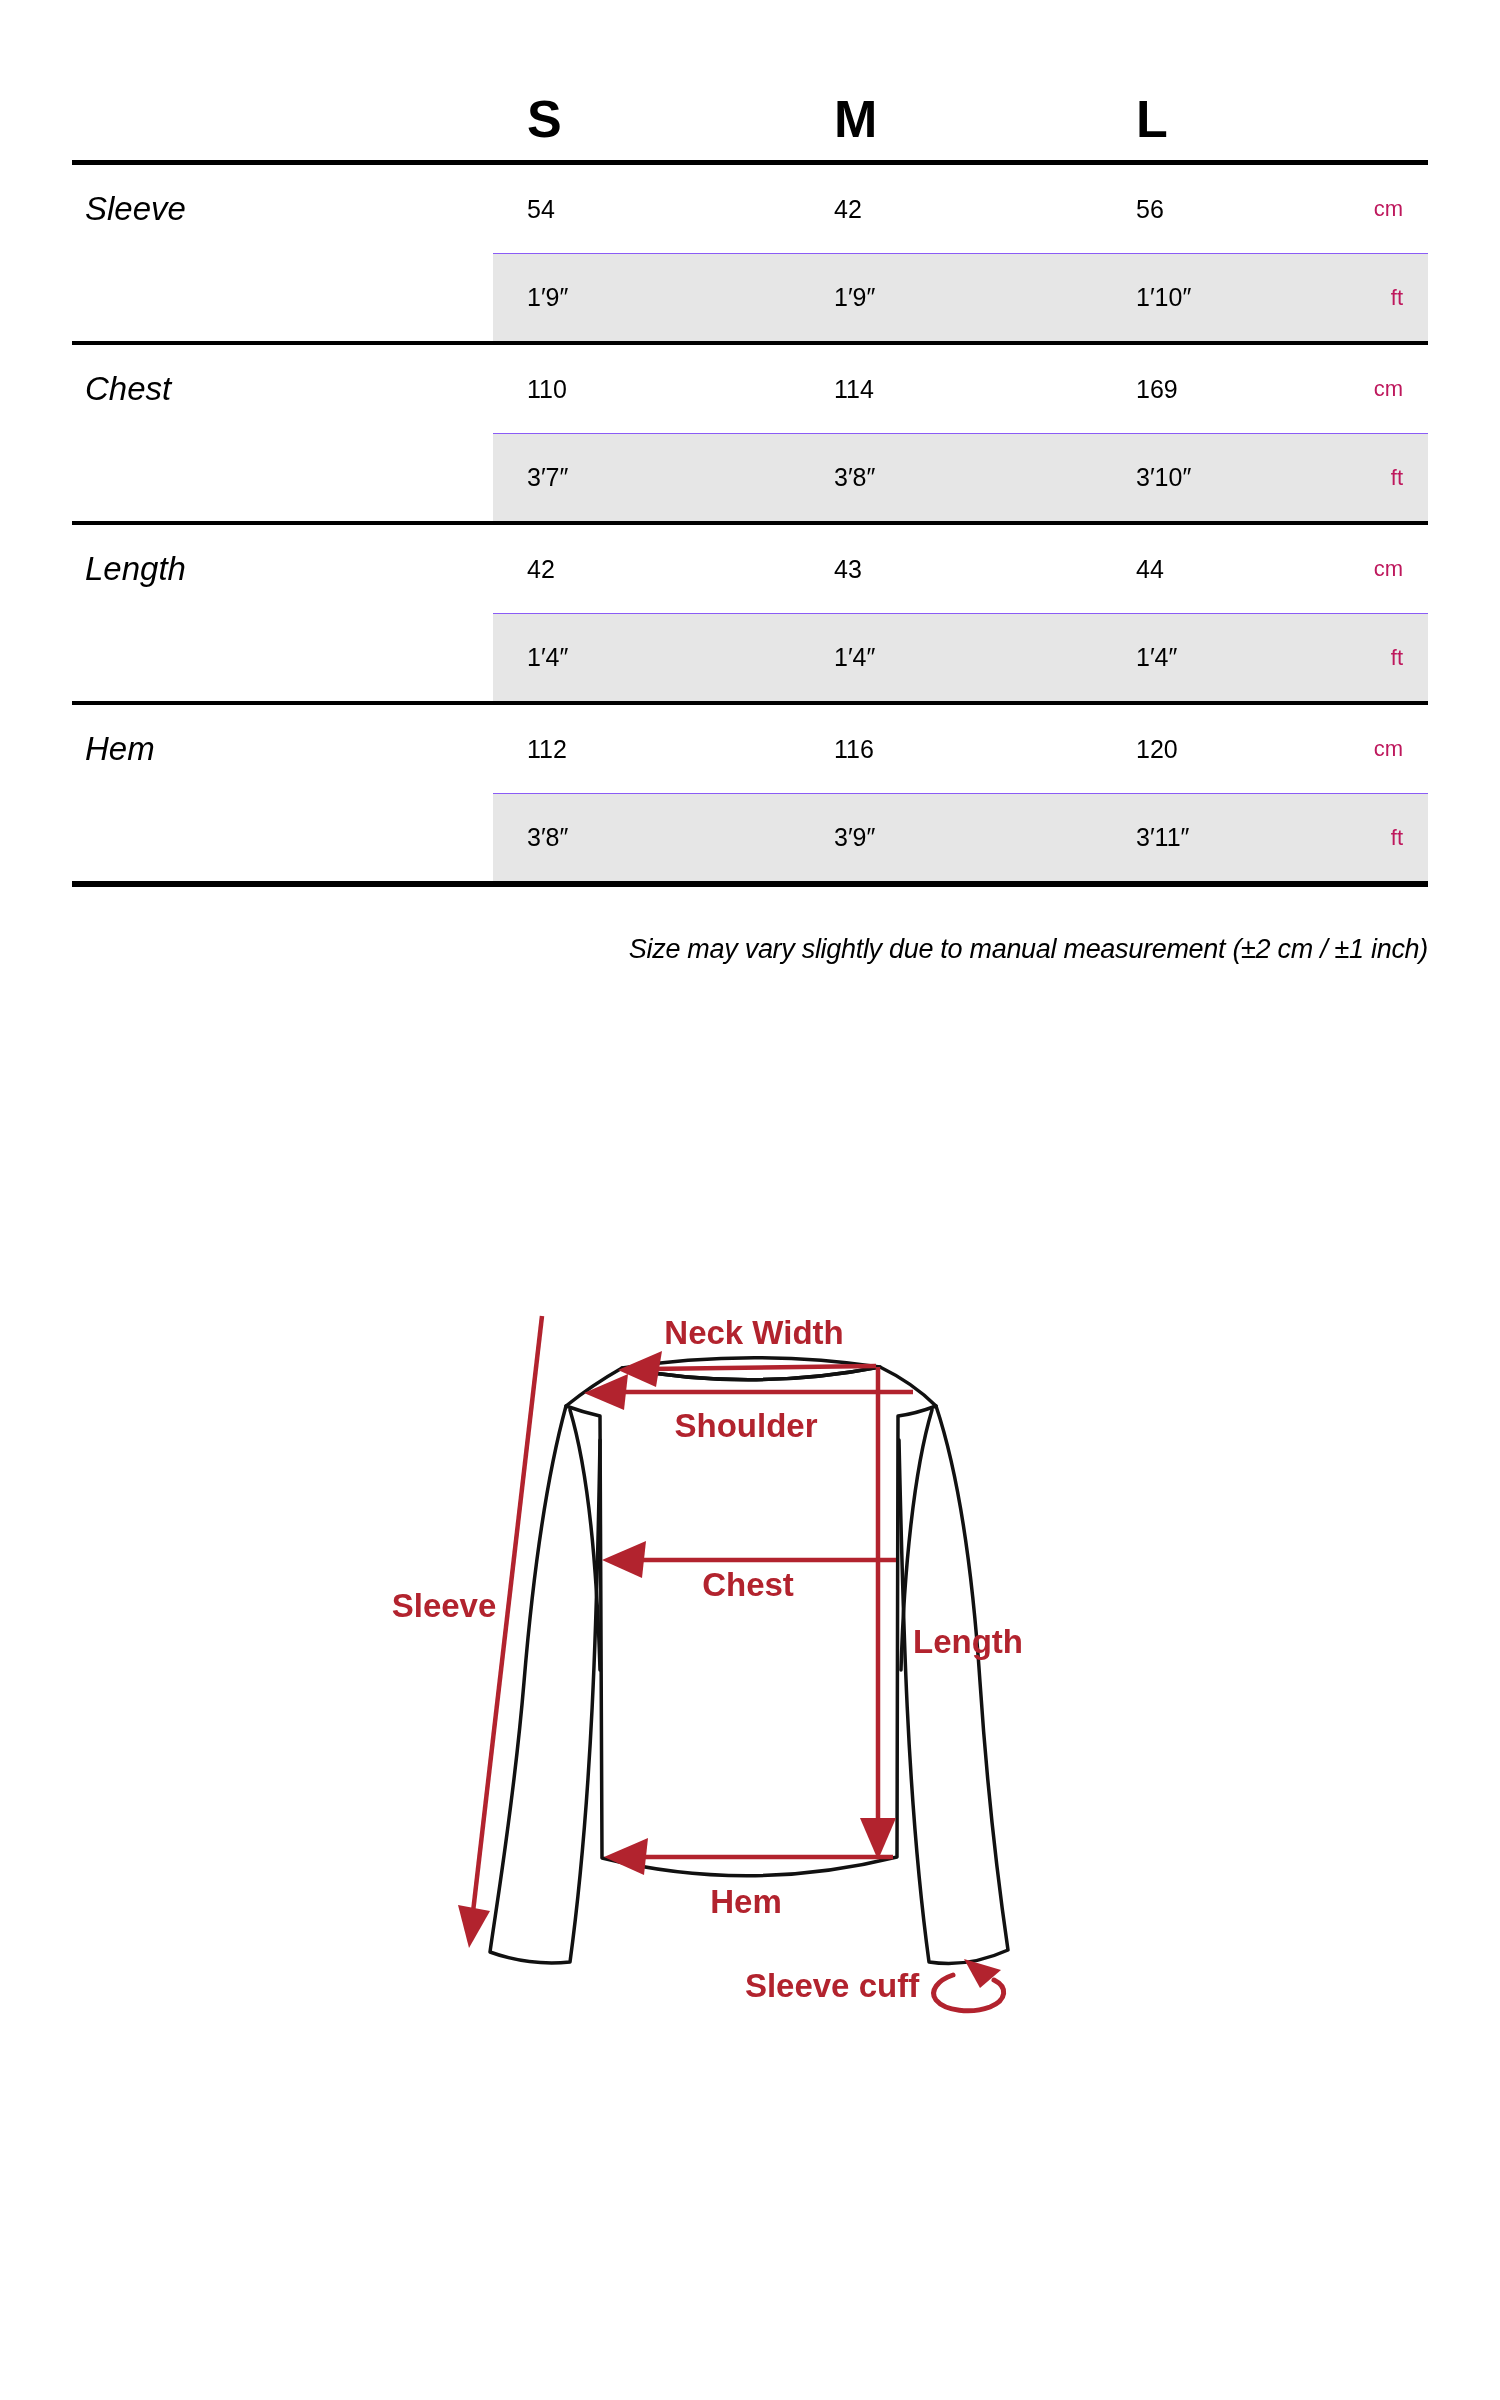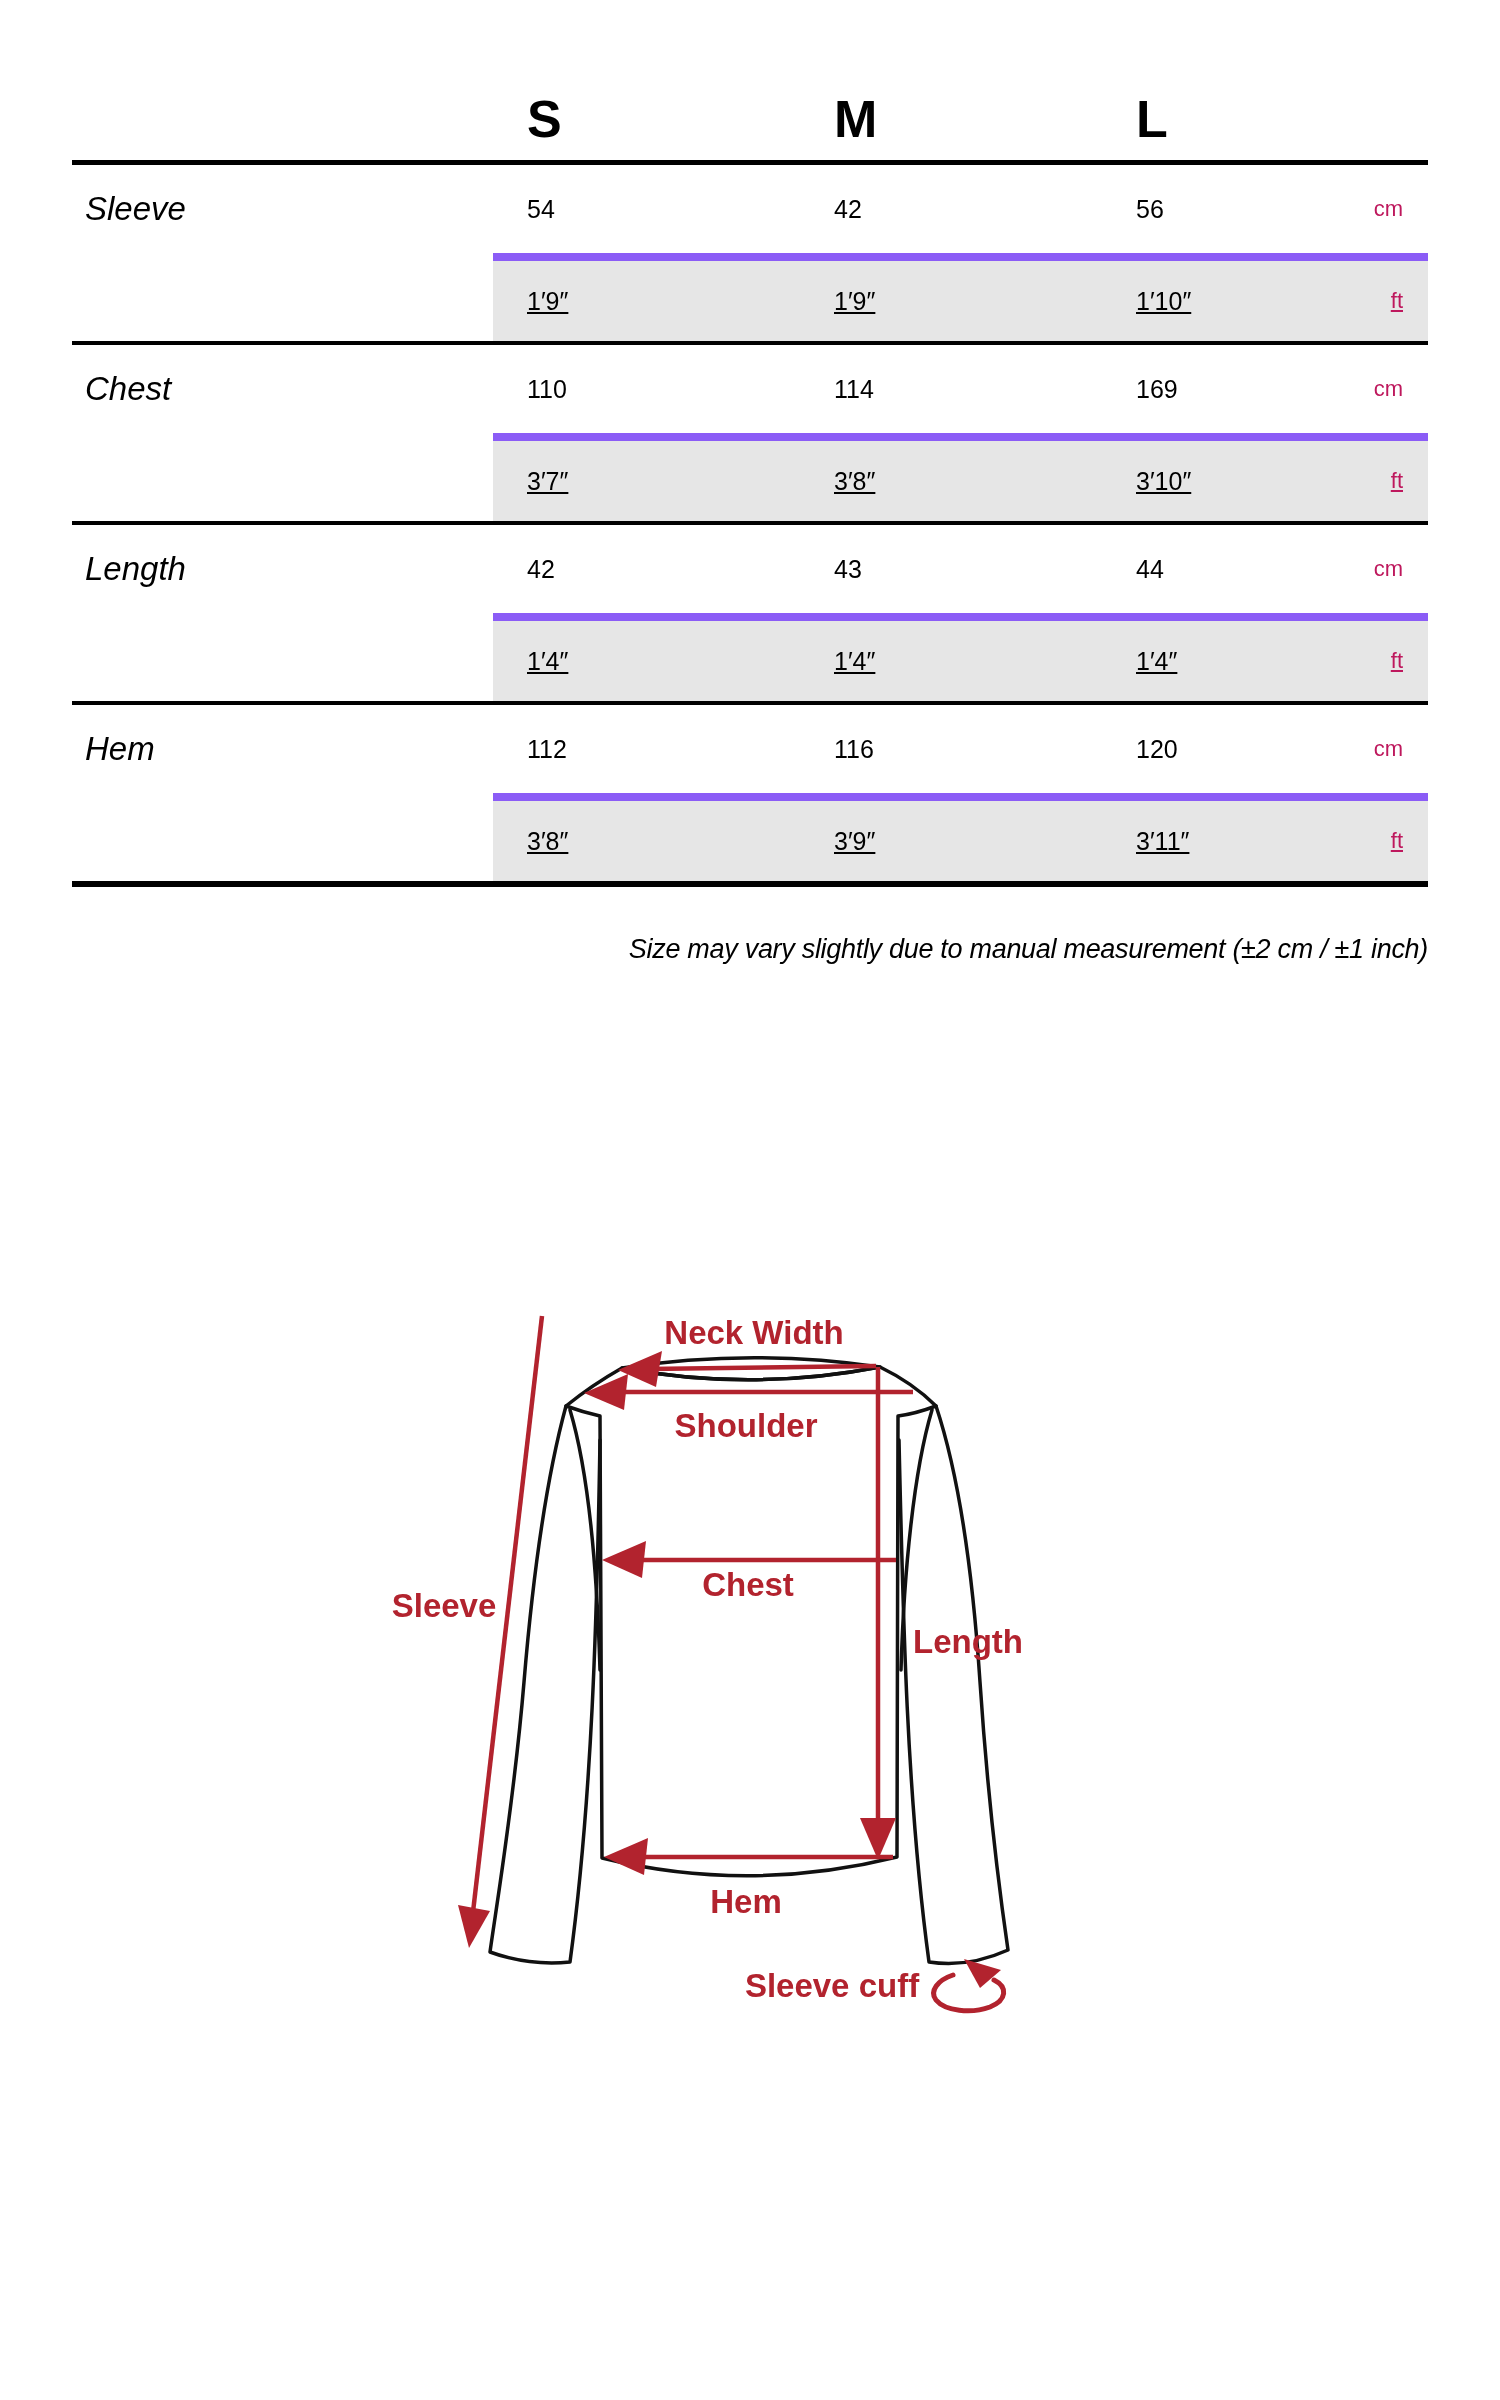--- a/index.html
+++ b/index.html
@@ -14,21 +14,21 @@
   .groups{border-top:5px solid #000;}
   .group{border-bottom:4px solid #000;}
   .group:last-child{border-bottom:6px solid #000;}
   .row-cm{height:88px;}
   .row-ft{height:88px;}
   .cell{display:flex;align-items:center;box-sizing:border-box;height:100%;}
   .c-label{padding-left:13px;font-style:italic;font-size:33px;}
   .c-v1,.c-v2{padding-left:34px;font-size:25px;}
   .c-v3{padding-left:29px;font-size:25px;}
   .c-unit{justify-content:flex-end;padding-right:25px;font-size:22px;color:#be185d;}
-  .band{background:#e6e6e6;border-top:8px solid #8b5cf6;text-decoration:underline;}
+  .band{background:#e6e6e6;border-top:1px solid #8b5cf6;}
 
   .footnote{position:absolute;left:72px;top:934px;width:1356px;text-align:right;
             font-style:italic;font-size:27px;letter-spacing:-0.3px;color:#000;}
 
   
   .diagram{position:absolute;left:0;top:1240px;width:1500px;height:900px;}
   .garment-line{fill:none;stroke:#111;stroke-width:3.5;stroke-linecap:round;stroke-linejoin:round;}
   .meas-line{fill:none;stroke-linecap:butt;stroke-width:4.5;}
   .meas-label{font-family:"Liberation Sans","DejaVu Sans",sans-serif;font-weight:bold;font-size:33px;}
 </style>

